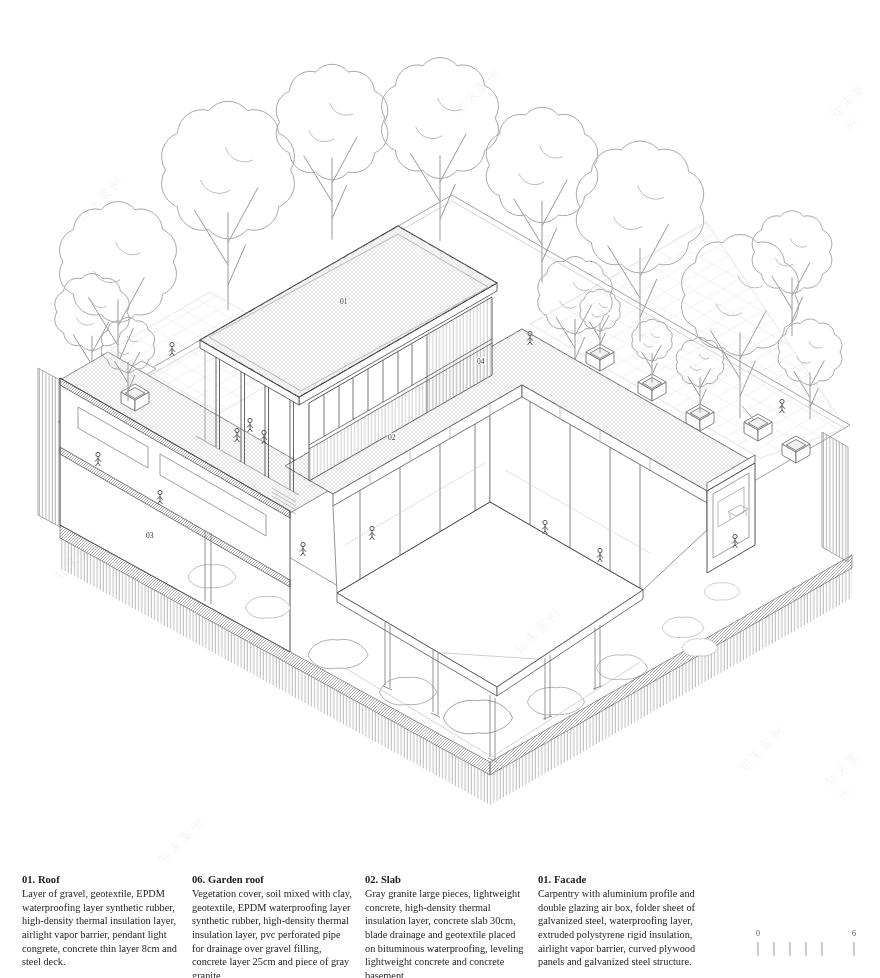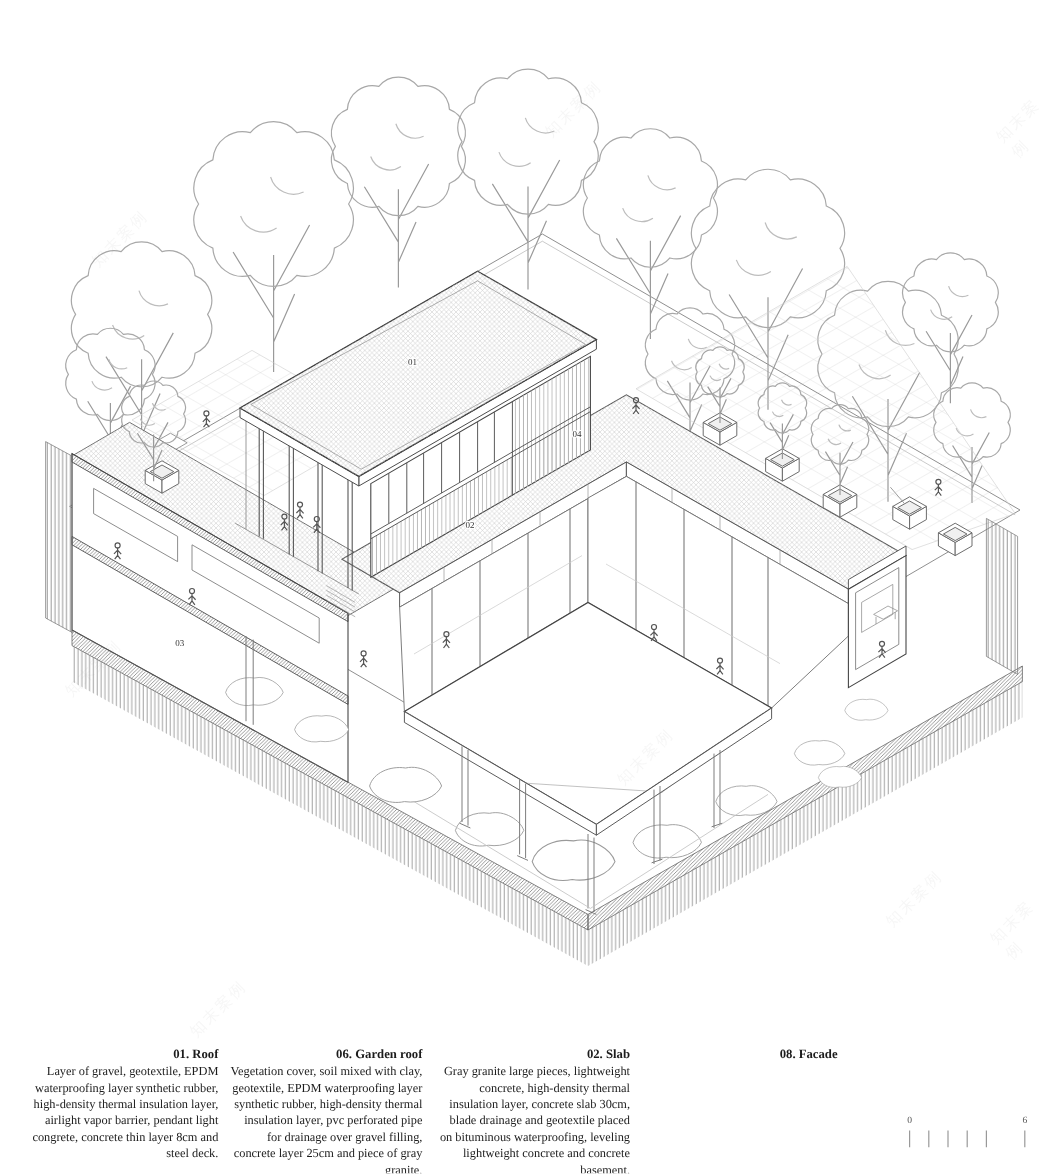--- a/index.html
+++ b/index.html
@@ -1,22 +1,22 @@
 <!DOCTYPE html>
 <html><head>
 <meta charset="utf-8">
 <style>
   html,body{margin:0;padding:0;background:#fff;}
   .stage{position:relative;width:880px;height:978px;background:#fff;overflow:hidden;
          font-family:"Liberation Serif", serif;}
   svg text{font-family:"Liberation Serif", serif;}
   .drawing{position:absolute;left:0;top:0;}
   .legend-col{position:absolute;top:874px;width:160px;color:#1c1c1c;}
-  .legend-col h4{margin:0 0 2px 0;font-size:10.6px;font-weight:bold;text-align:right;}
-  .legend-col p{margin:0;font-size:10.3px;line-height:1.33;text-align:right;}
+  .legend-col h4{margin:0 0 2px 0;font-size:10.6px;font-weight:bold;}
+  .legend-col p{margin:0;font-size:10.3px;line-height:1.33;}
   .wm{position:absolute;color:#8a8a8a;opacity:.07;font-size:13px;letter-spacing:2px;
       transform:rotate(-45deg);font-family:"DejaVu Sans",sans-serif;pointer-events:none;}
   .scalebar{position:absolute;left:748px;top:926px;}
 </style>
 </head>
 <body>
 
 <div class="stage">
 
   <svg class="drawing" width="880" height="872" viewBox="0 0 880 872">
@@ -242,21 +242,22 @@
   </div>
   <div class="legend-col" style="left:192px">
     <h4>06. Garden roof</h4>
     <p>Vegetation cover, soil mixed with clay, geotextile, EPDM waterproofing layer synthetic rubber, high-density thermal insulation layer, pvc perforated pipe for drainage over gravel filling, concrete layer 25cm and piece of gray granite.</p>
   </div>
   <div class="legend-col" style="left:365px">
     <h4>02. Slab</h4>
     <p>Gray granite large pieces, lightweight concrete, high-density thermal insulation layer, concrete slab 30cm, blade drainage and geotextile placed on bituminous waterproofing, leveling lightweight concrete and concrete basement.</p>
   </div>
   <div class="legend-col" style="left:538px">
-    <h4>08. Facade</h4>
+    <h4>01. Facade</h4>
+    <p>Carpentry with aluminium profile and double glazing air box, folder sheet of galvanized steel, waterproofing layer, extruded polystyrene rigid insulation, airlight vapor barrier, curved plywood panels and galvanized steel structure.</p>
   </div>
 
   <svg class="scalebar" width="120" height="36">
     <text x="10" y="10" font-size="8" fill="#555" text-anchor="middle">0</text>
     <text x="106" y="10" font-size="8" fill="#555" text-anchor="middle">6</text>
     <g stroke="#999" stroke-width="1">
       <line x1="10" y1="16" x2="10" y2="30"></line>
       <line x1="26" y1="16" x2="26" y2="30"></line>
       <line x1="42" y1="16" x2="42" y2="30"></line>
       <line x1="58" y1="16" x2="58" y2="30"></line>

